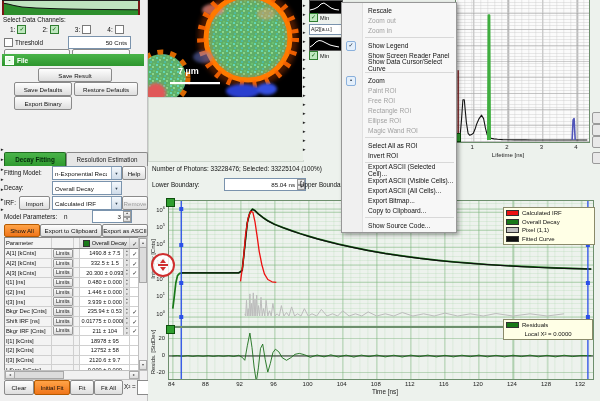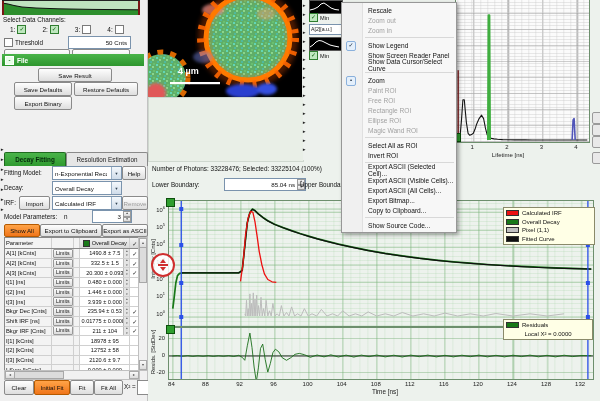--- a/index.html
+++ b/index.html
@@ -426,21 +426,21 @@
       <circle cx="14" cy="78" r="24" fill="url(#spk)"></circle>
       <circle cx="14" cy="78" r="26" fill="none" stroke="#ff7a00" stroke-width="5" stroke-dasharray="6 7" opacity="0.85"></circle>
       <circle cx="8" cy="93" r="10" fill="#e05858" filter="url(#blur1)"></circle>
       <g filter="url(#blur1)">
         <ellipse cx="95" cy="91" rx="17" ry="7" fill="#2a3fd0"></ellipse>
         <ellipse cx="119" cy="89" rx="10" ry="6" fill="#3550e0"></ellipse>
         <ellipse cx="55" cy="57" rx="10" ry="6" fill="#7888e8" opacity="0.45"></ellipse>
       </g>
       <rect x="22" y="82" width="50" height="2.2" fill="#fff"></rect>
     </svg>
-    <div class="abs" style="left:30px;top:66px;color:#fff;font-size:9px;font-weight:bold;">4 µm</div>
+    <div class="abs" style="left:30px;top:66px;color:#fff;font-size:9px;font-weight:bold;">7 µm</div>
   </div>
   <div class="abs" style="left:148px;top:97px;width:154px;height:63px;background:#e9efe7;border:1px solid #cfd8cf;z-index:1;"></div>
 
   <div class="abs arrowstrip" id="strip-mid" style="left:302px;top:0;width:6px;height:160px;z-index:3;">
       <span style="top: 4px; left: 0px;">►</span>
       <span style="top: 13px; left: 0px;">►</span>
       <span style="top: 22px; left: 0px;">►</span>
       <span style="top: 31px; left: 0px;">►</span>
       <span style="top: 40px; left: 0px;">►</span>
       <span style="top: 49px; left: 0px;">►</span>

